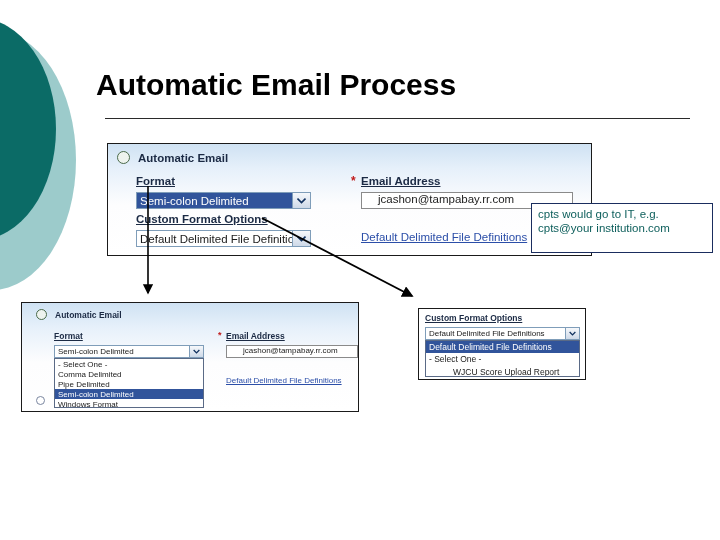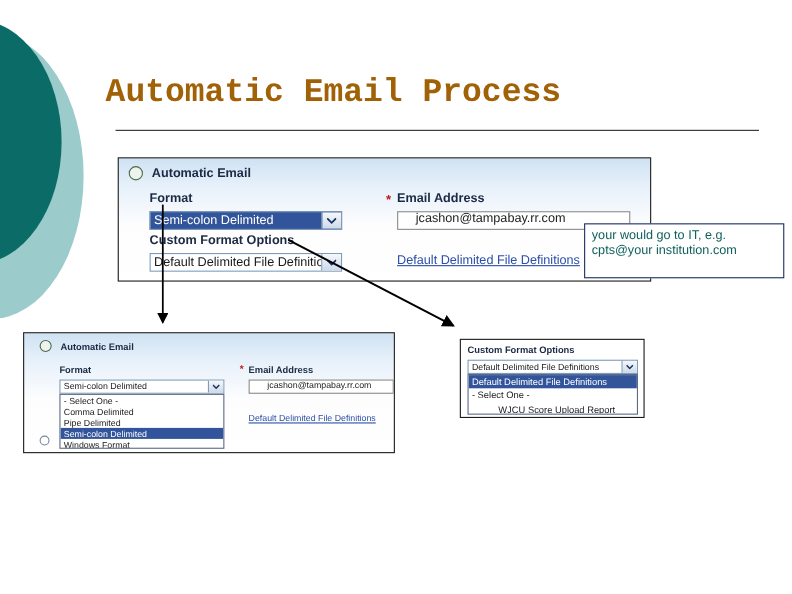--- a/index.html
+++ b/index.html
@@ -38,24 +38,23 @@
     background: #0b6b66;
   }
 
   
   .title {
     position: absolute;
     left: 96px;
     top: 68px;
     font-size: 30px;
     font-weight: bold;
-    color: #a16207;
+    color: #000000;
     letter-spacing: 0px;
     white-space: nowrap;
-    font-family: Liberation Mono, monospace;
   }
   .title-rule {
     position: absolute;
     left: 105px;
     top: 118px;
     width: 585px;
     height: 0;
     border-top: 1px solid #2a2a2a;
   }
 
@@ -89,20 +88,21 @@
     top: 50%;
     transform: translate(-50%, -50%);
     border-radius: 50%;
     background: #3f7a3f;
   }
   .fld-label {
     position: absolute;
     font-weight: bold;
     color: #1b2a44;
     white-space: nowrap;
+    text-decoration: underline;
   }
   .req-star {
     position: absolute;
     color: #c01a1a;
     font-weight: bold;
     line-height: 1;
   }
   .select-box {
     position: absolute;
     box-sizing: border-box;
@@ -252,21 +252,21 @@
     <div class="fld-label" style="left:253px; top:31px; font-size:11.5px;">Email Address</div>
 
     <div class="textbox" style="left:253px; top:48px; width:212px; height:17px; font-size:11.5px;">
       <span>jcashon@tampabay.rr.com</span>
     </div>
 
     <div class="link" style="left:253px; top:87px; font-size:11.5px;">Default Delimited File Definitions</div>
   </div>
 
   <div class="callout" style="left:531px; top:203px; width:182px; height:50px;">
-    <div>your would go to IT, e.g.</div>
+    <div>cpts would go to IT, e.g.</div>
     <div class="bold">cpts@your institution.com</div>
   </div>
 
   <div class="panel" style="left:21px; top:302px; width:338px; height:110px;">
 
     <div class="panel-hdr" style="left:14px; top:6px; font-size:8.5px;">
       <span class="collapse-icon" style="width:9px;height:9px;"></span>
       <span>Automatic Email</span>
     </div>
 

